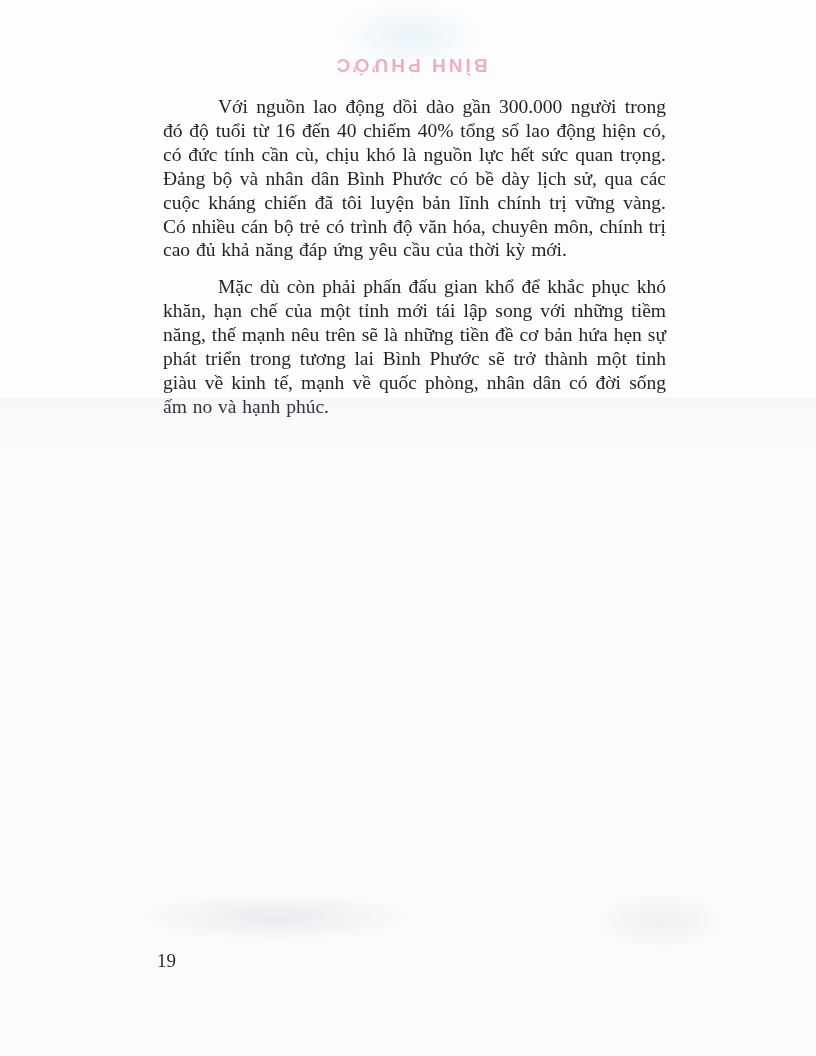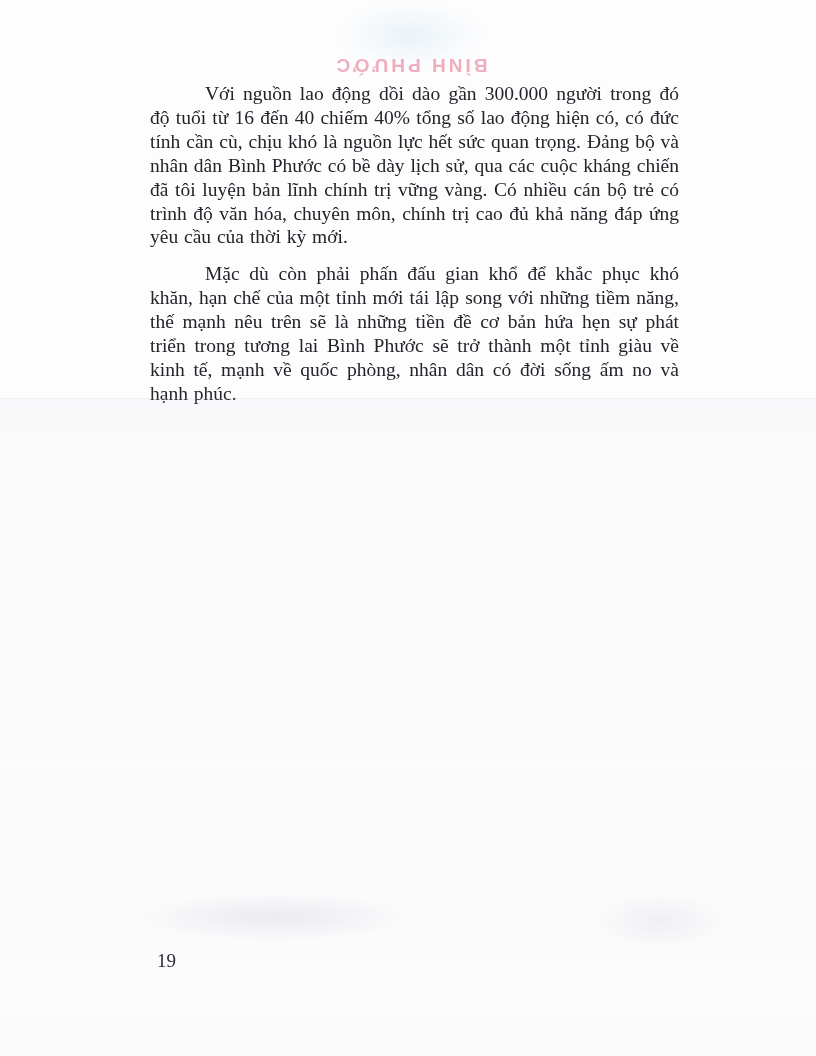--- a/index.html
+++ b/index.html
@@ -46,21 +46,21 @@
     position: absolute;
     left: 150px;
     top: 82px;
     width: 529px;
     font-size: 19.5px;
     line-height: 23.9px;
     color: #23242a;
     text-align: justify;
   }
   .para {
-    margin: 0;
+    margin: 13px;
     text-indent: 55px;
     word-spacing: 1px;
   }
   .para + .para {
     margin-top: 13px;
   }
   
   .scan-shade {
     position: absolute;
     left: 0;

